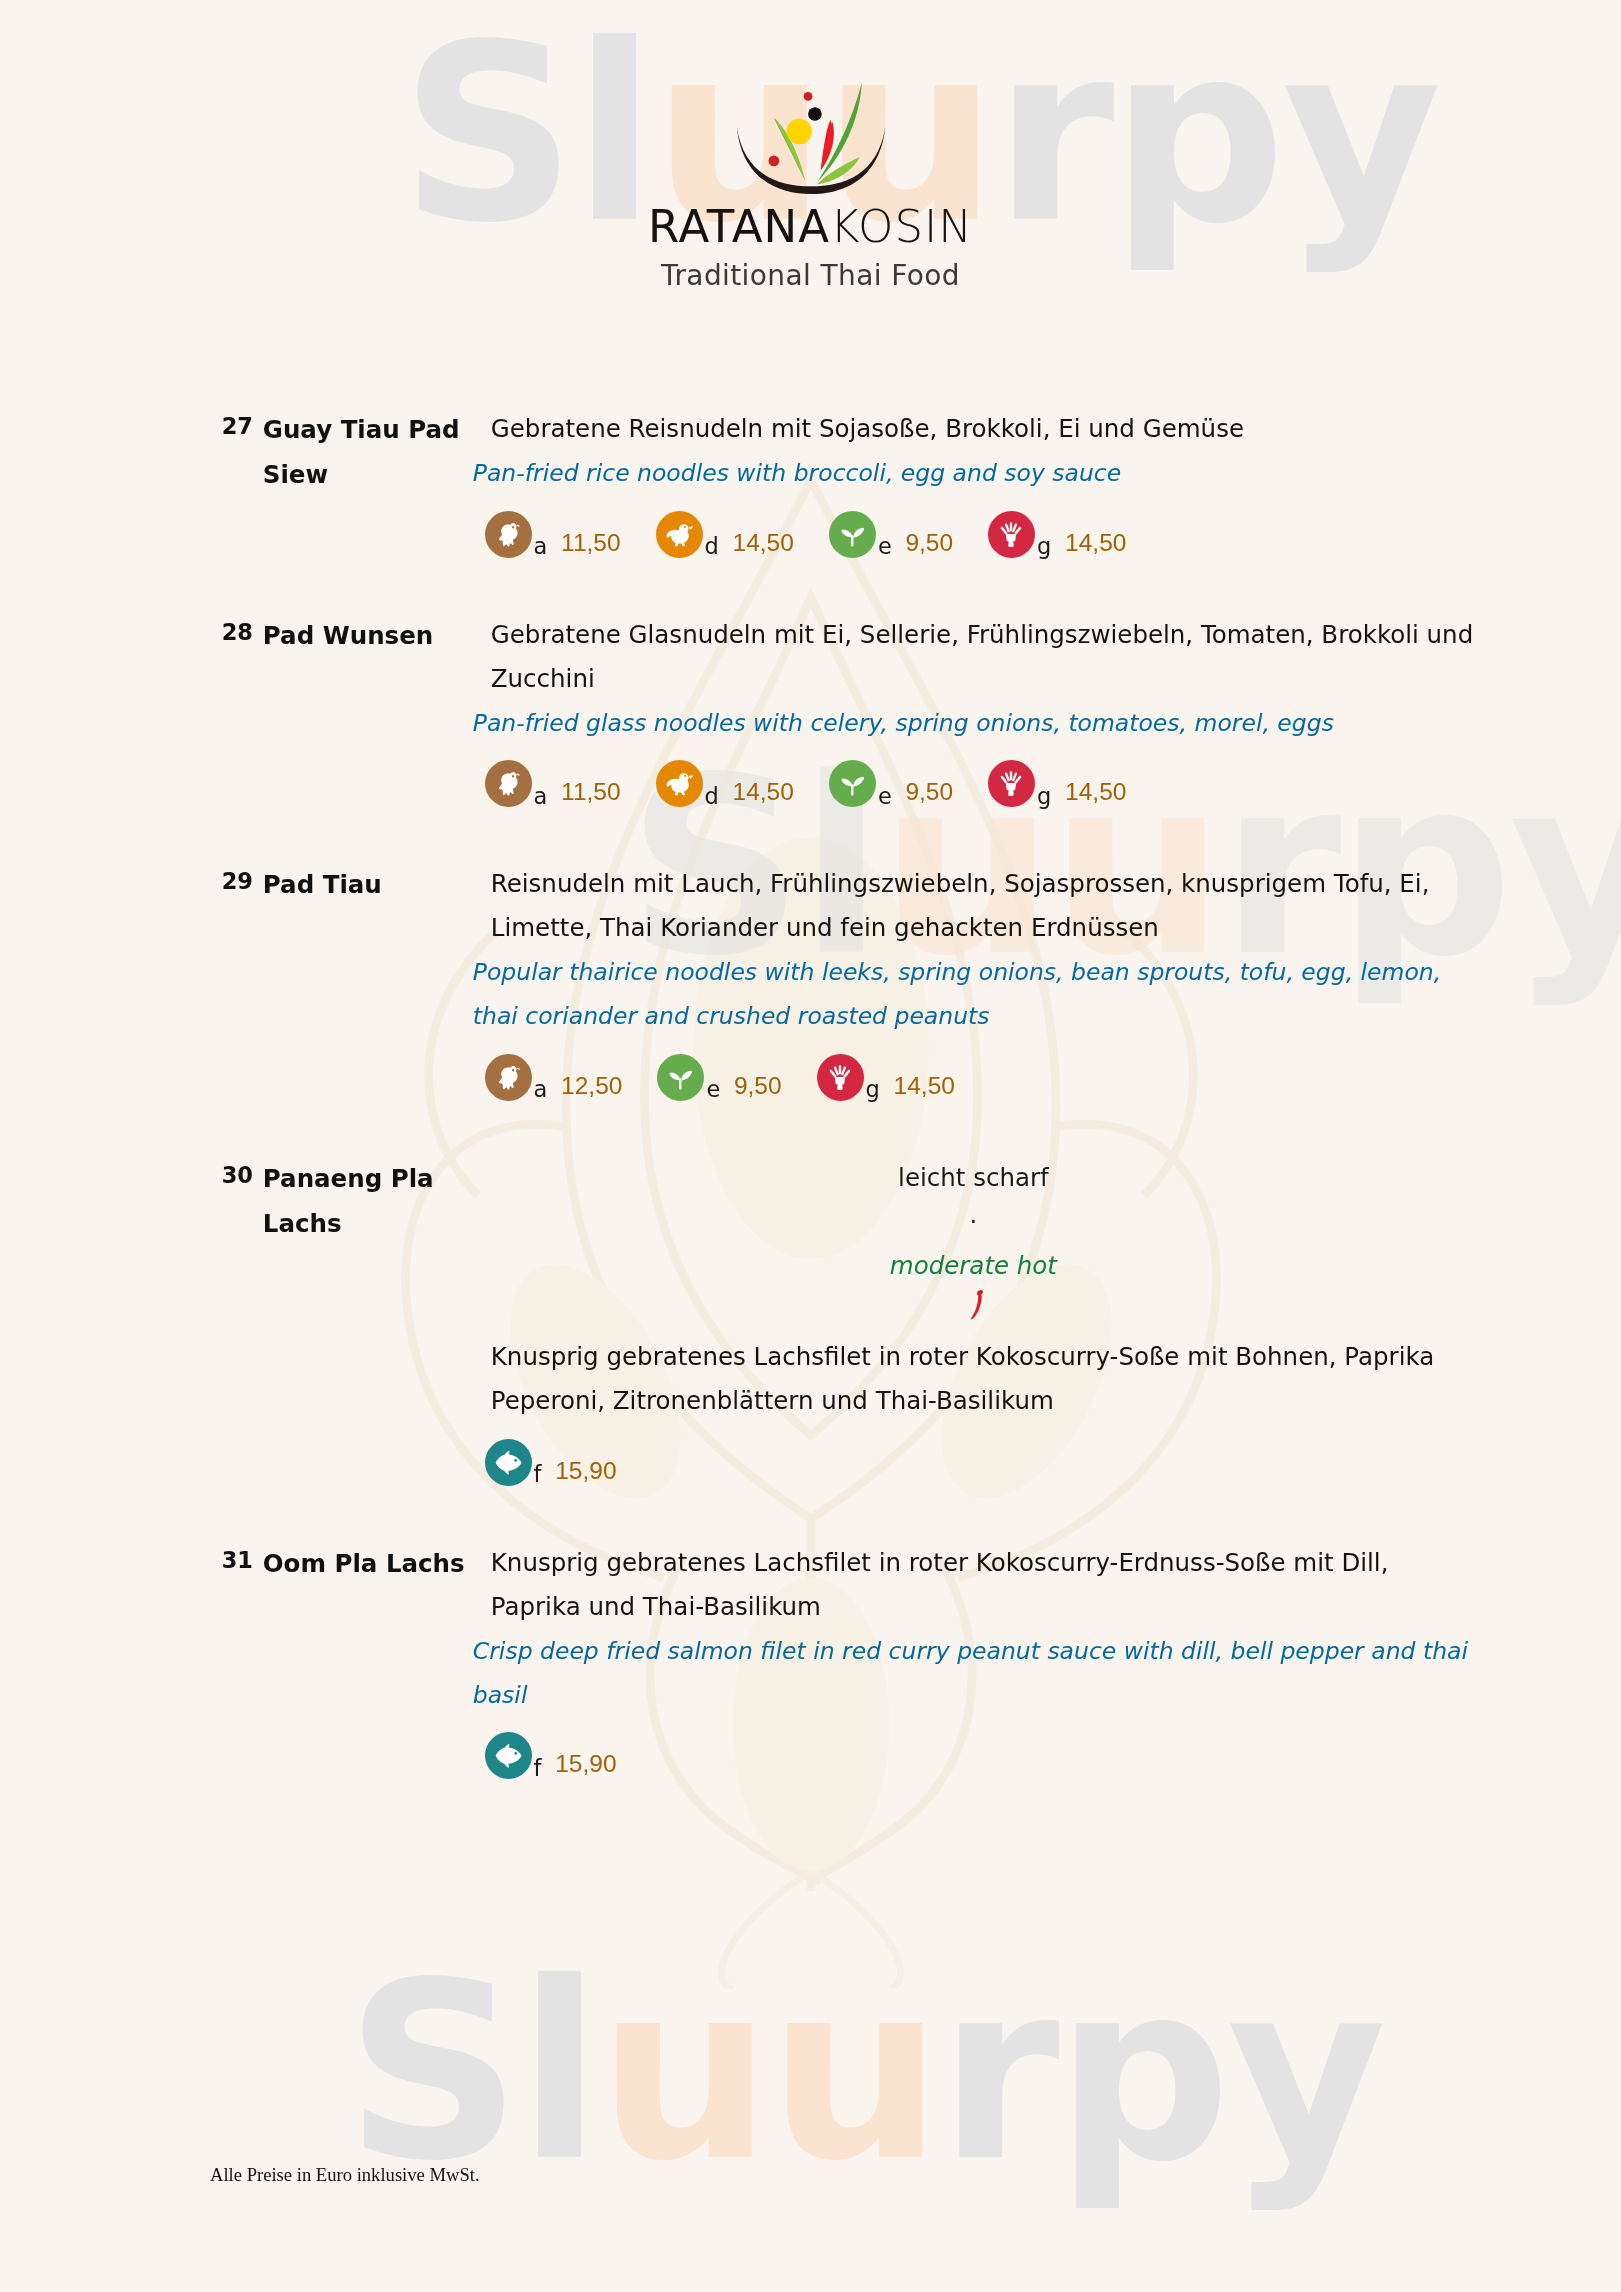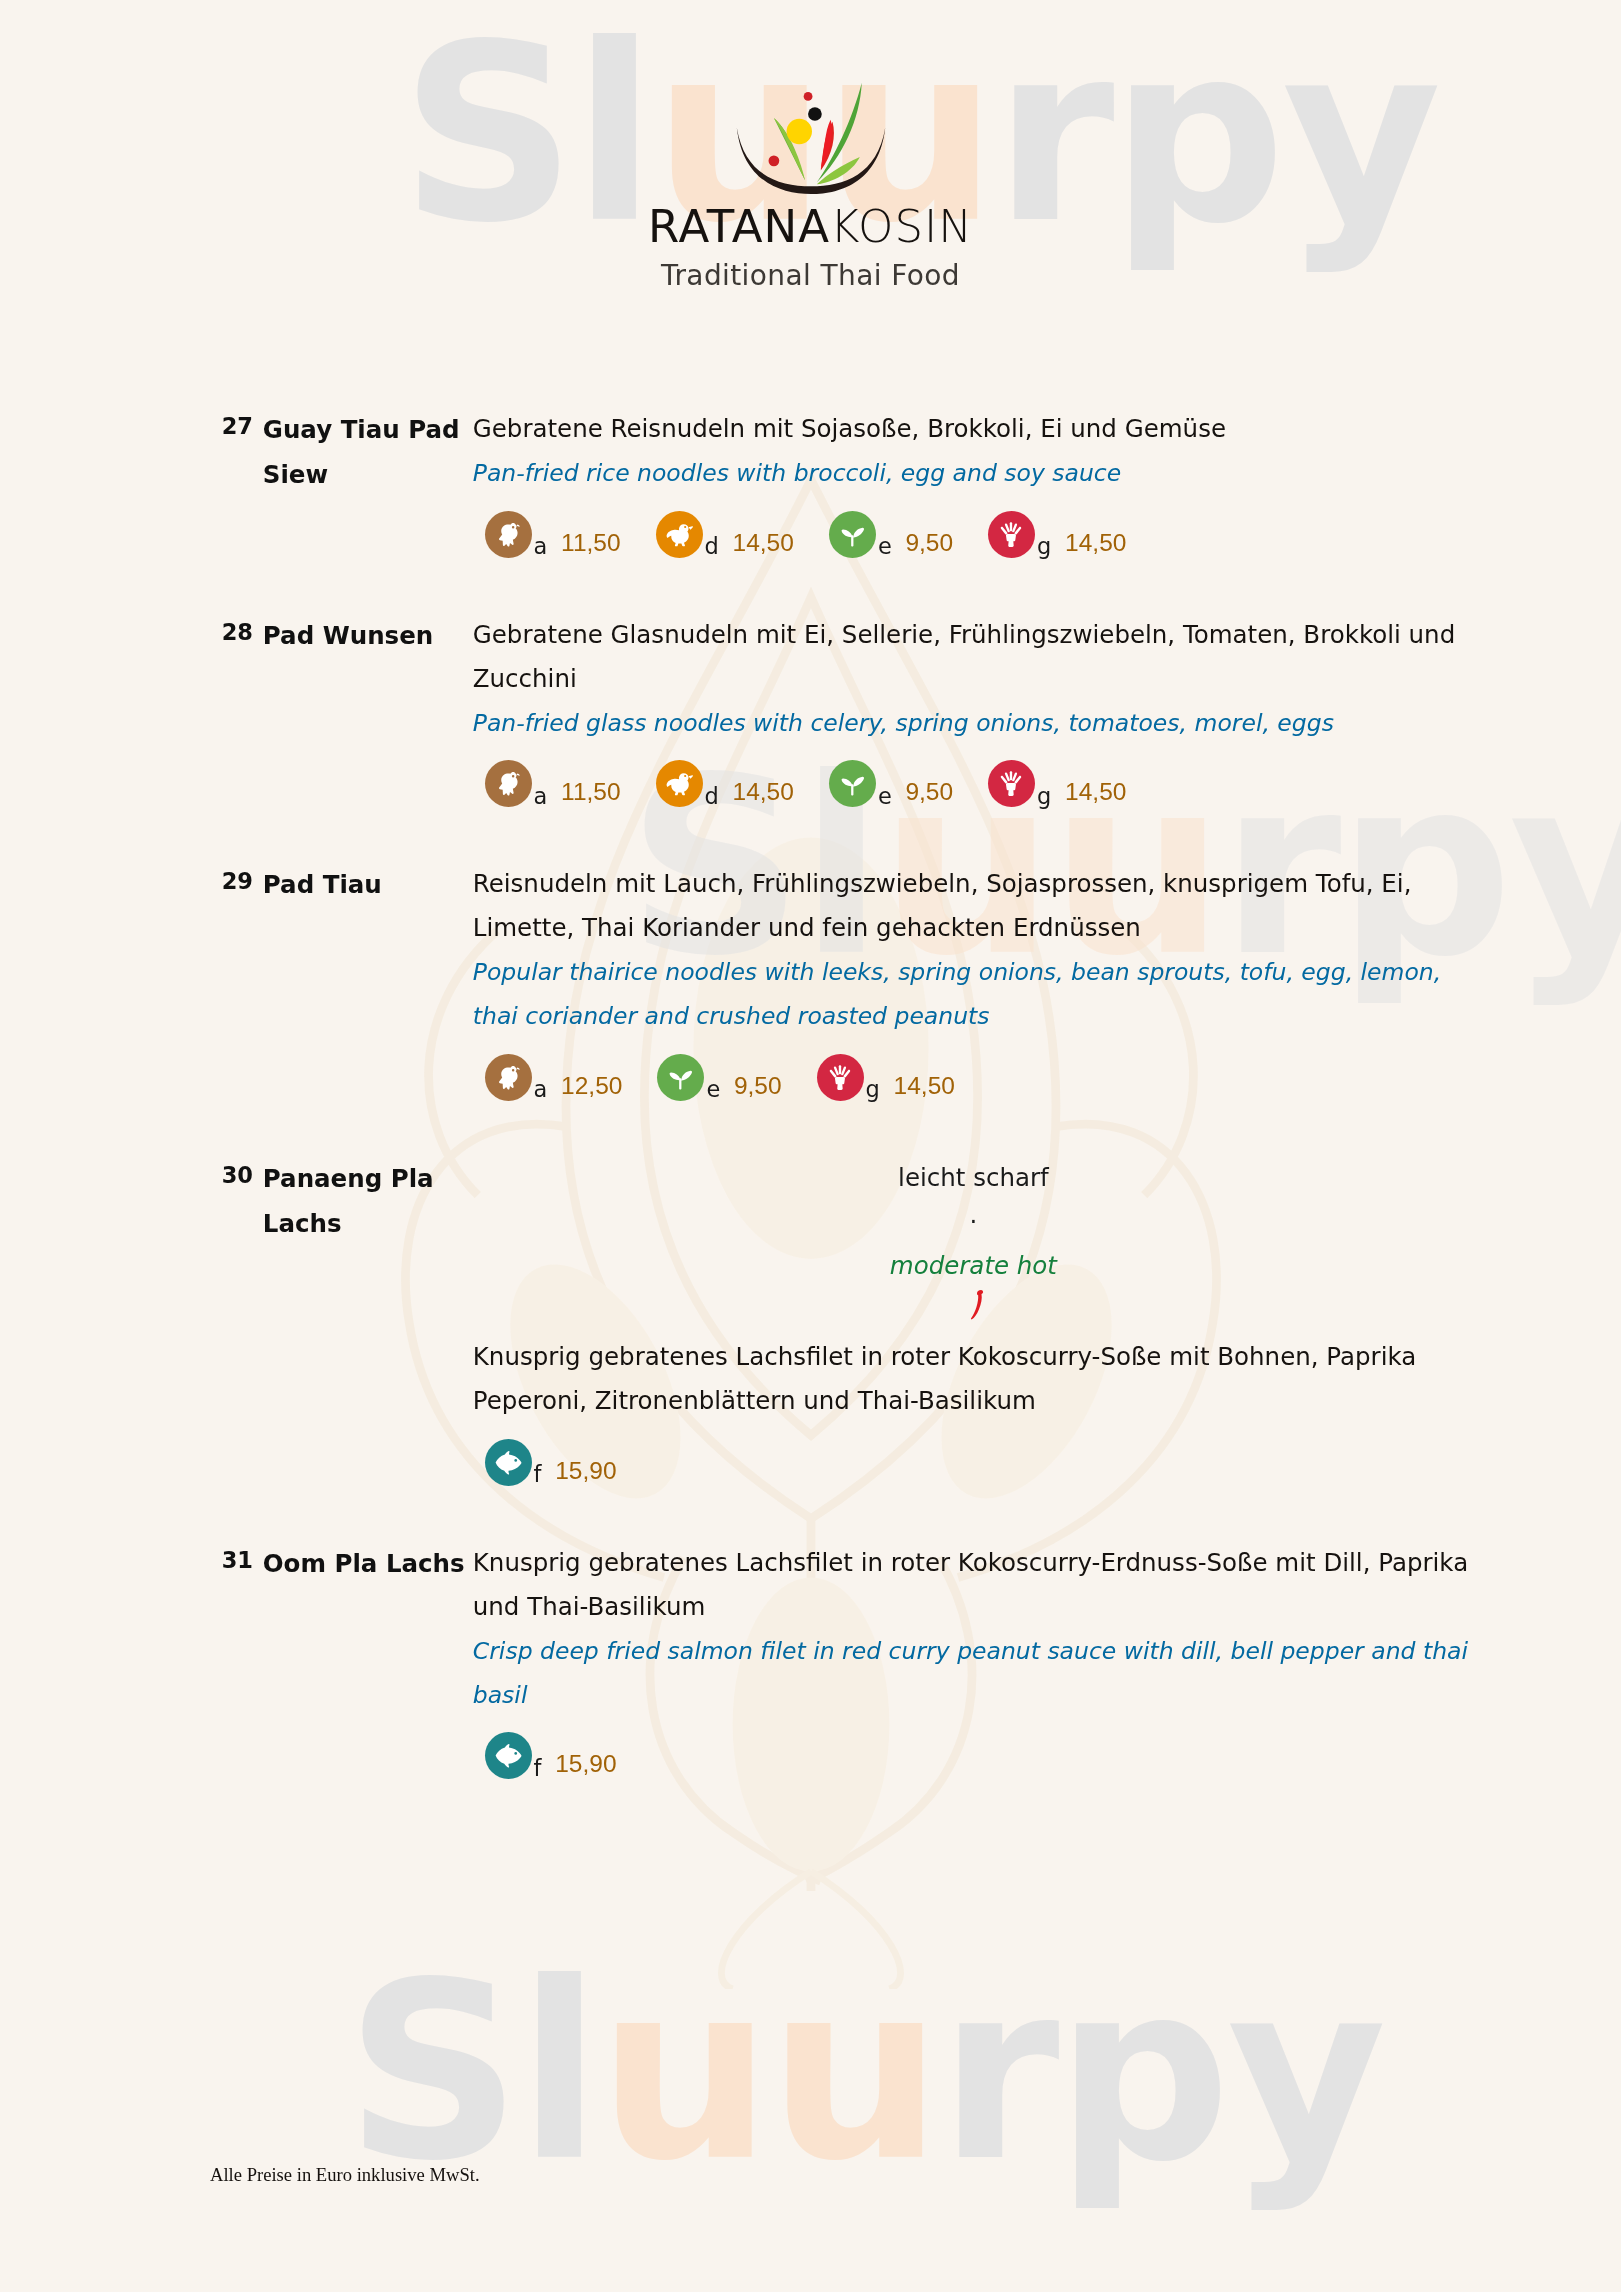--- a/index.html
+++ b/index.html
@@ -139,20 +139,21 @@
   }
   .spice .de { color: #1a1a1a; }
   .spice .sep { color: #1a1a1a; padding: 0 6.9px; }
   .spice .en { color: #15803d; font-style: italic; }
   .chili-icon { margin-left: 9.8px; display: inline-block; }
   .desc-de {
     font-size: 24.5px;
     line-height: 44px;
     color: #16120f;
     font-family: "DejaVu Sans", sans-serif;
+    margin-left: 18px;
   }
   .desc-en {
     font-size: 23.5px;
     line-height: 44px;
     color: #0369a1;
     font-style: italic;
     font-family: "DejaVu Sans", sans-serif;
   }
 
   

